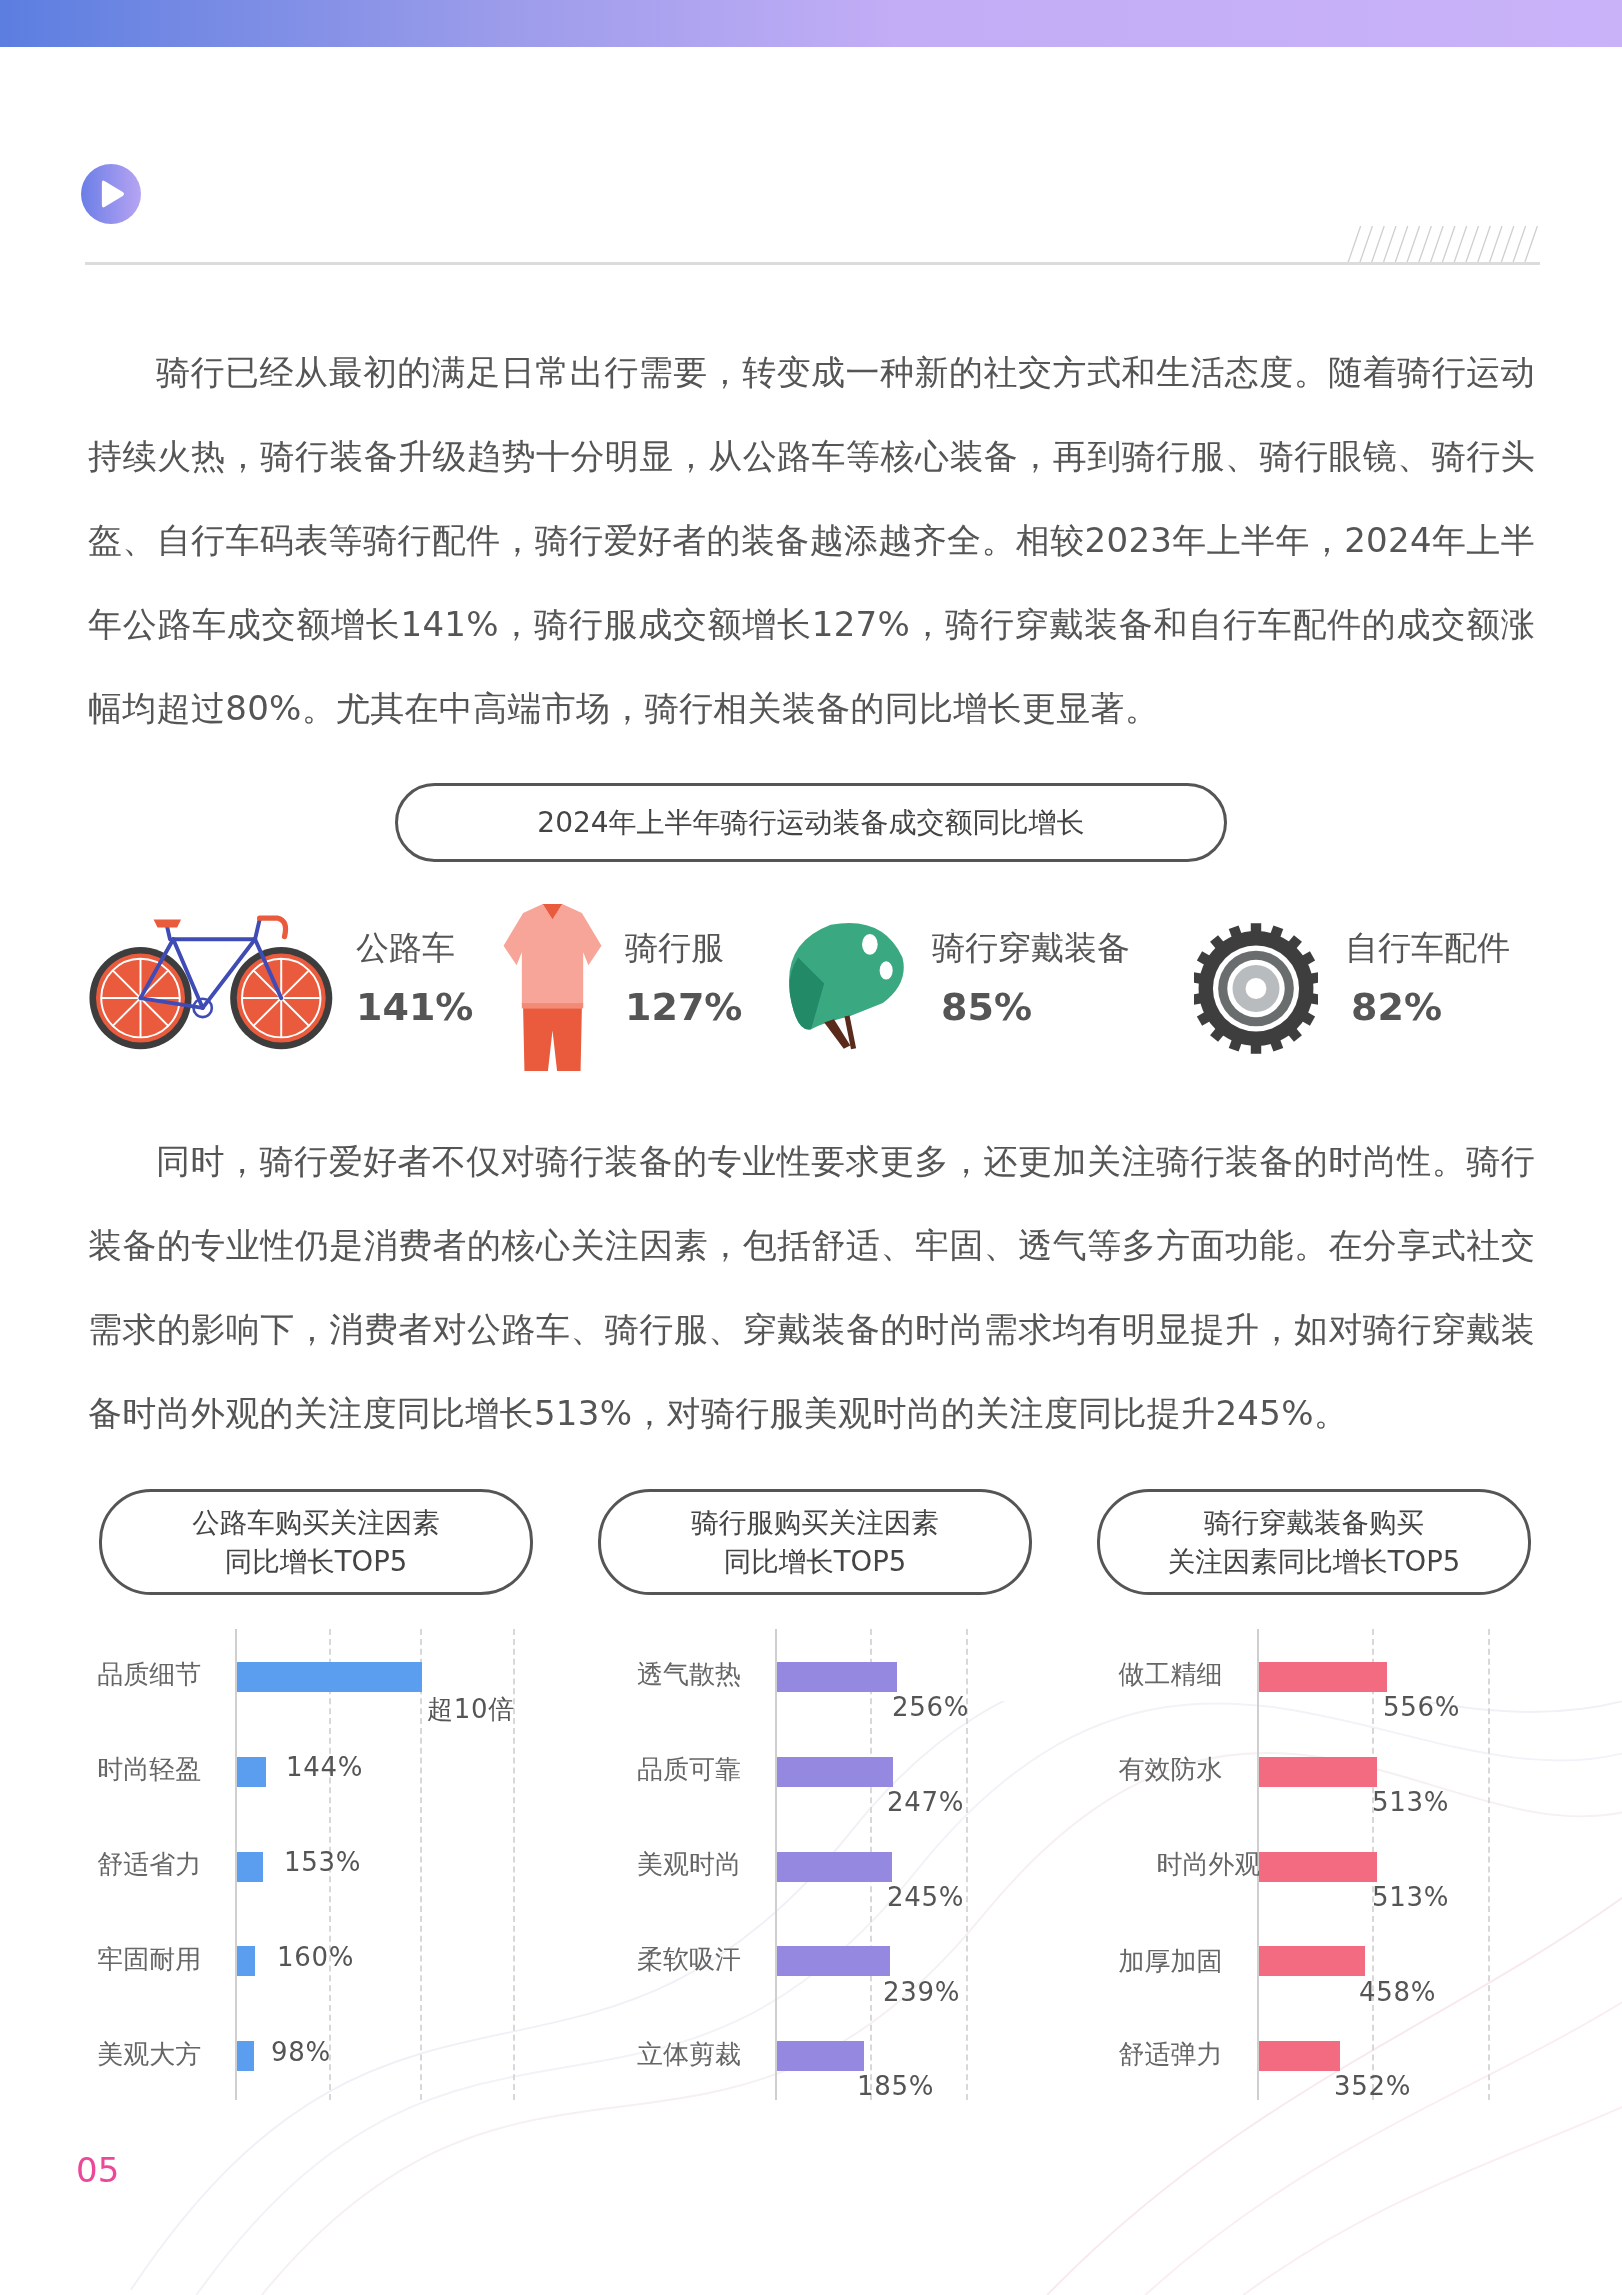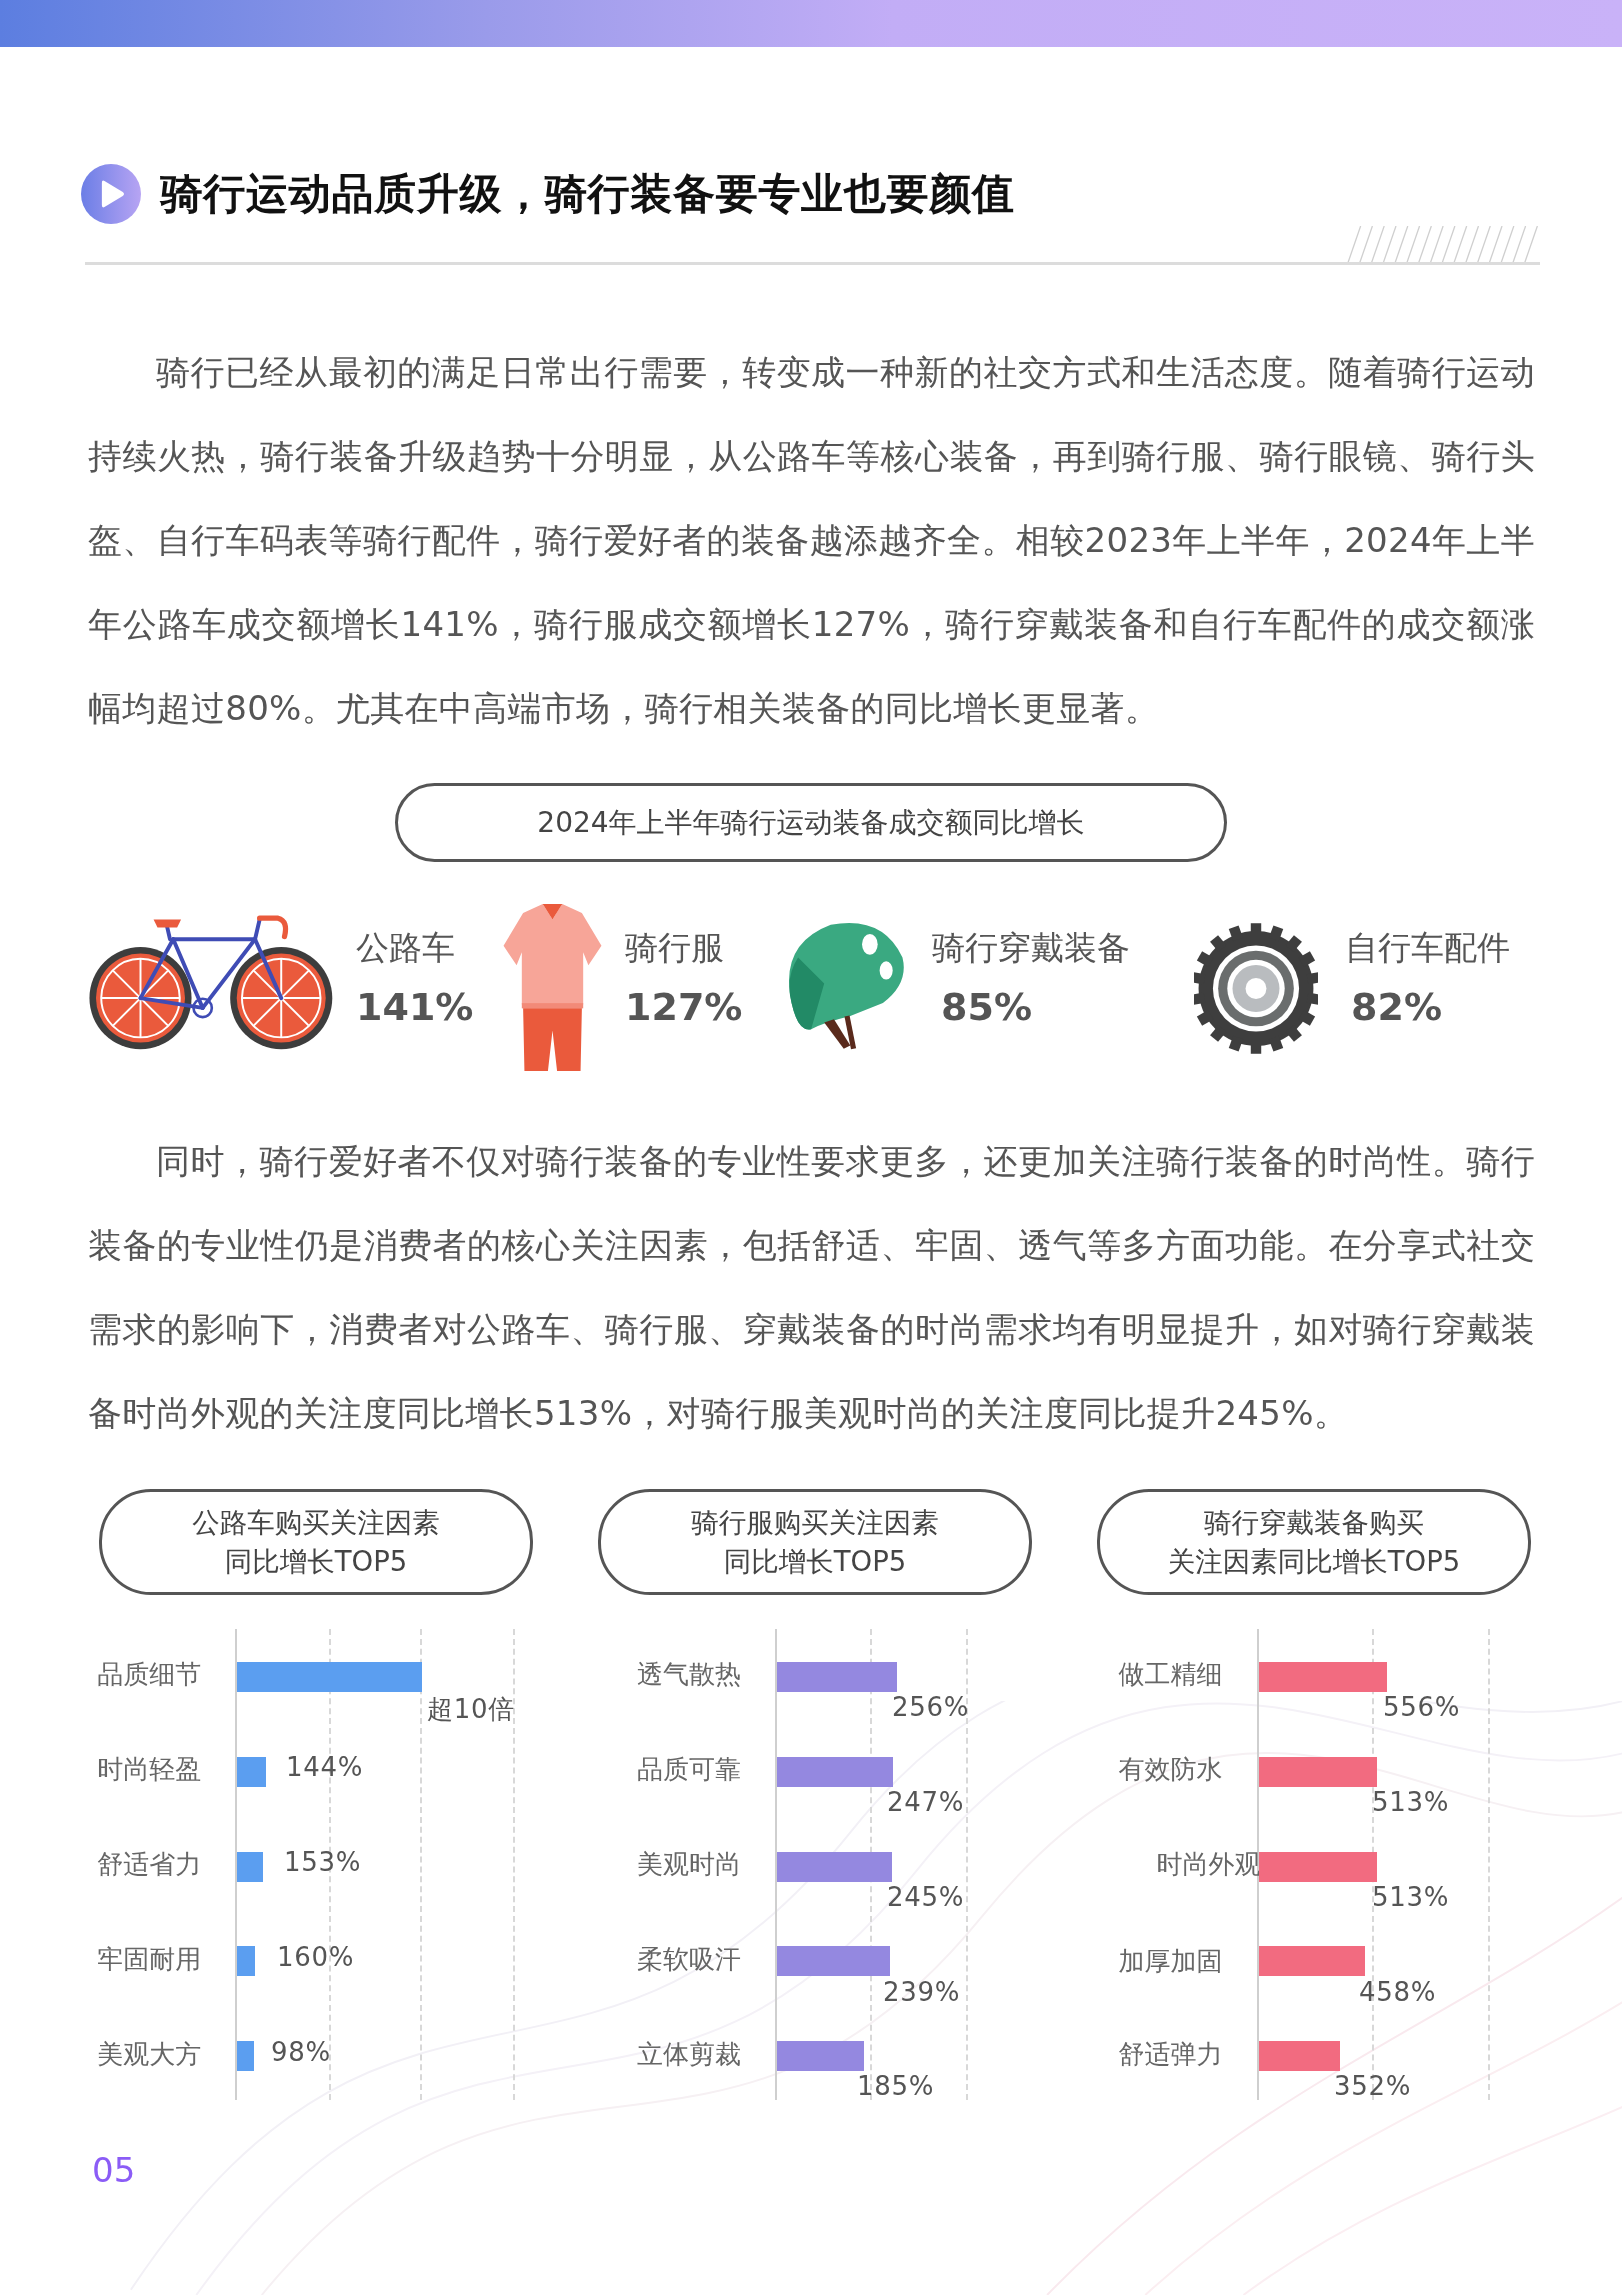--- a/index.html
+++ b/index.html
@@ -35,21 +35,21 @@
 
   .chart-pill { top: 1489px; width: 434px; height: 106px; font-size: 27.5px; line-height: 39px; }
 
   .chart { position: absolute; top: 1616px; height: 497px; }
   .gridline { position: absolute; top: 13px; height: 471px; width: 0; border-left: 2px dashed #d8d8d8; }
   .axis { position: absolute; top: 13px; height: 471px; width: 2px; background: #cfcfcf; }
   .row-label { position: absolute; font-size: 26px; color: #666; white-space: nowrap; }
   .bar { position: absolute; height: 30px; }
   .bar-value { position: absolute; font-size: 26px; color: #555; white-space: nowrap; letter-spacing: 0.7px; }
 
-  .page-num { position: absolute; left: 92px; top: 2150px; font-size: 34px; color: #8b5cf6; }
+  .page-num { position: absolute; left: 76px; top: 2150px; font-size: 34px; color: #ec4899; }
 </style>
 </head>
 <body>
 
 <div class="topbar"></div>
 
 <svg class="bg-waves" viewBox="0 0 2480 908" preserveAspectRatio="none">
   <g fill="none" stroke-width="3">
     <path d="M200 900 C 600 300, 900 700, 1300 200 S 2100 100, 2480 0" stroke="#f2f0f6"></path>
     <path d="M300 908 C 700 350, 1000 760, 1400 260 S 2150 160, 2480 80" stroke="#f4f1f7"></path>
@@ -59,21 +59,20 @@
     <path d="M1900 908 C 2100 760, 2300 700, 2480 620" stroke="#fbeef2"></path>
   </g>
 </svg>
 
 <div class="title-row">
   <div class="title-icon">
     <svg width="60" height="60" viewBox="0 0 92 92">
       <path d="M36 26 Q32 24 32 29 L32 63 Q32 68 36 66 L64 49 Q68 46 64 43 Z" fill="#ffffff"></path>
     </svg>
   </div>
-  <div class="title-text">骑行运动品质升级，骑行装备要专业也要颜值</div>
 </div>
 
 <svg class="hatch" viewBox="0 0 304 58">
   <g stroke="#cfcfcf" stroke-width="2">
     <line x1="10" y1="58" x2="30" y2="0"></line>
       <line x1="28" y1="58" x2="48" y2="0"></line>
     <line x1="46" y1="58" x2="66" y2="0"></line>
       <line x1="64" y1="58" x2="84" y2="0"></line>
     <line x1="82" y1="58" x2="102" y2="0"></line>
       <line x1="100" y1="58" x2="120" y2="0"></line>

